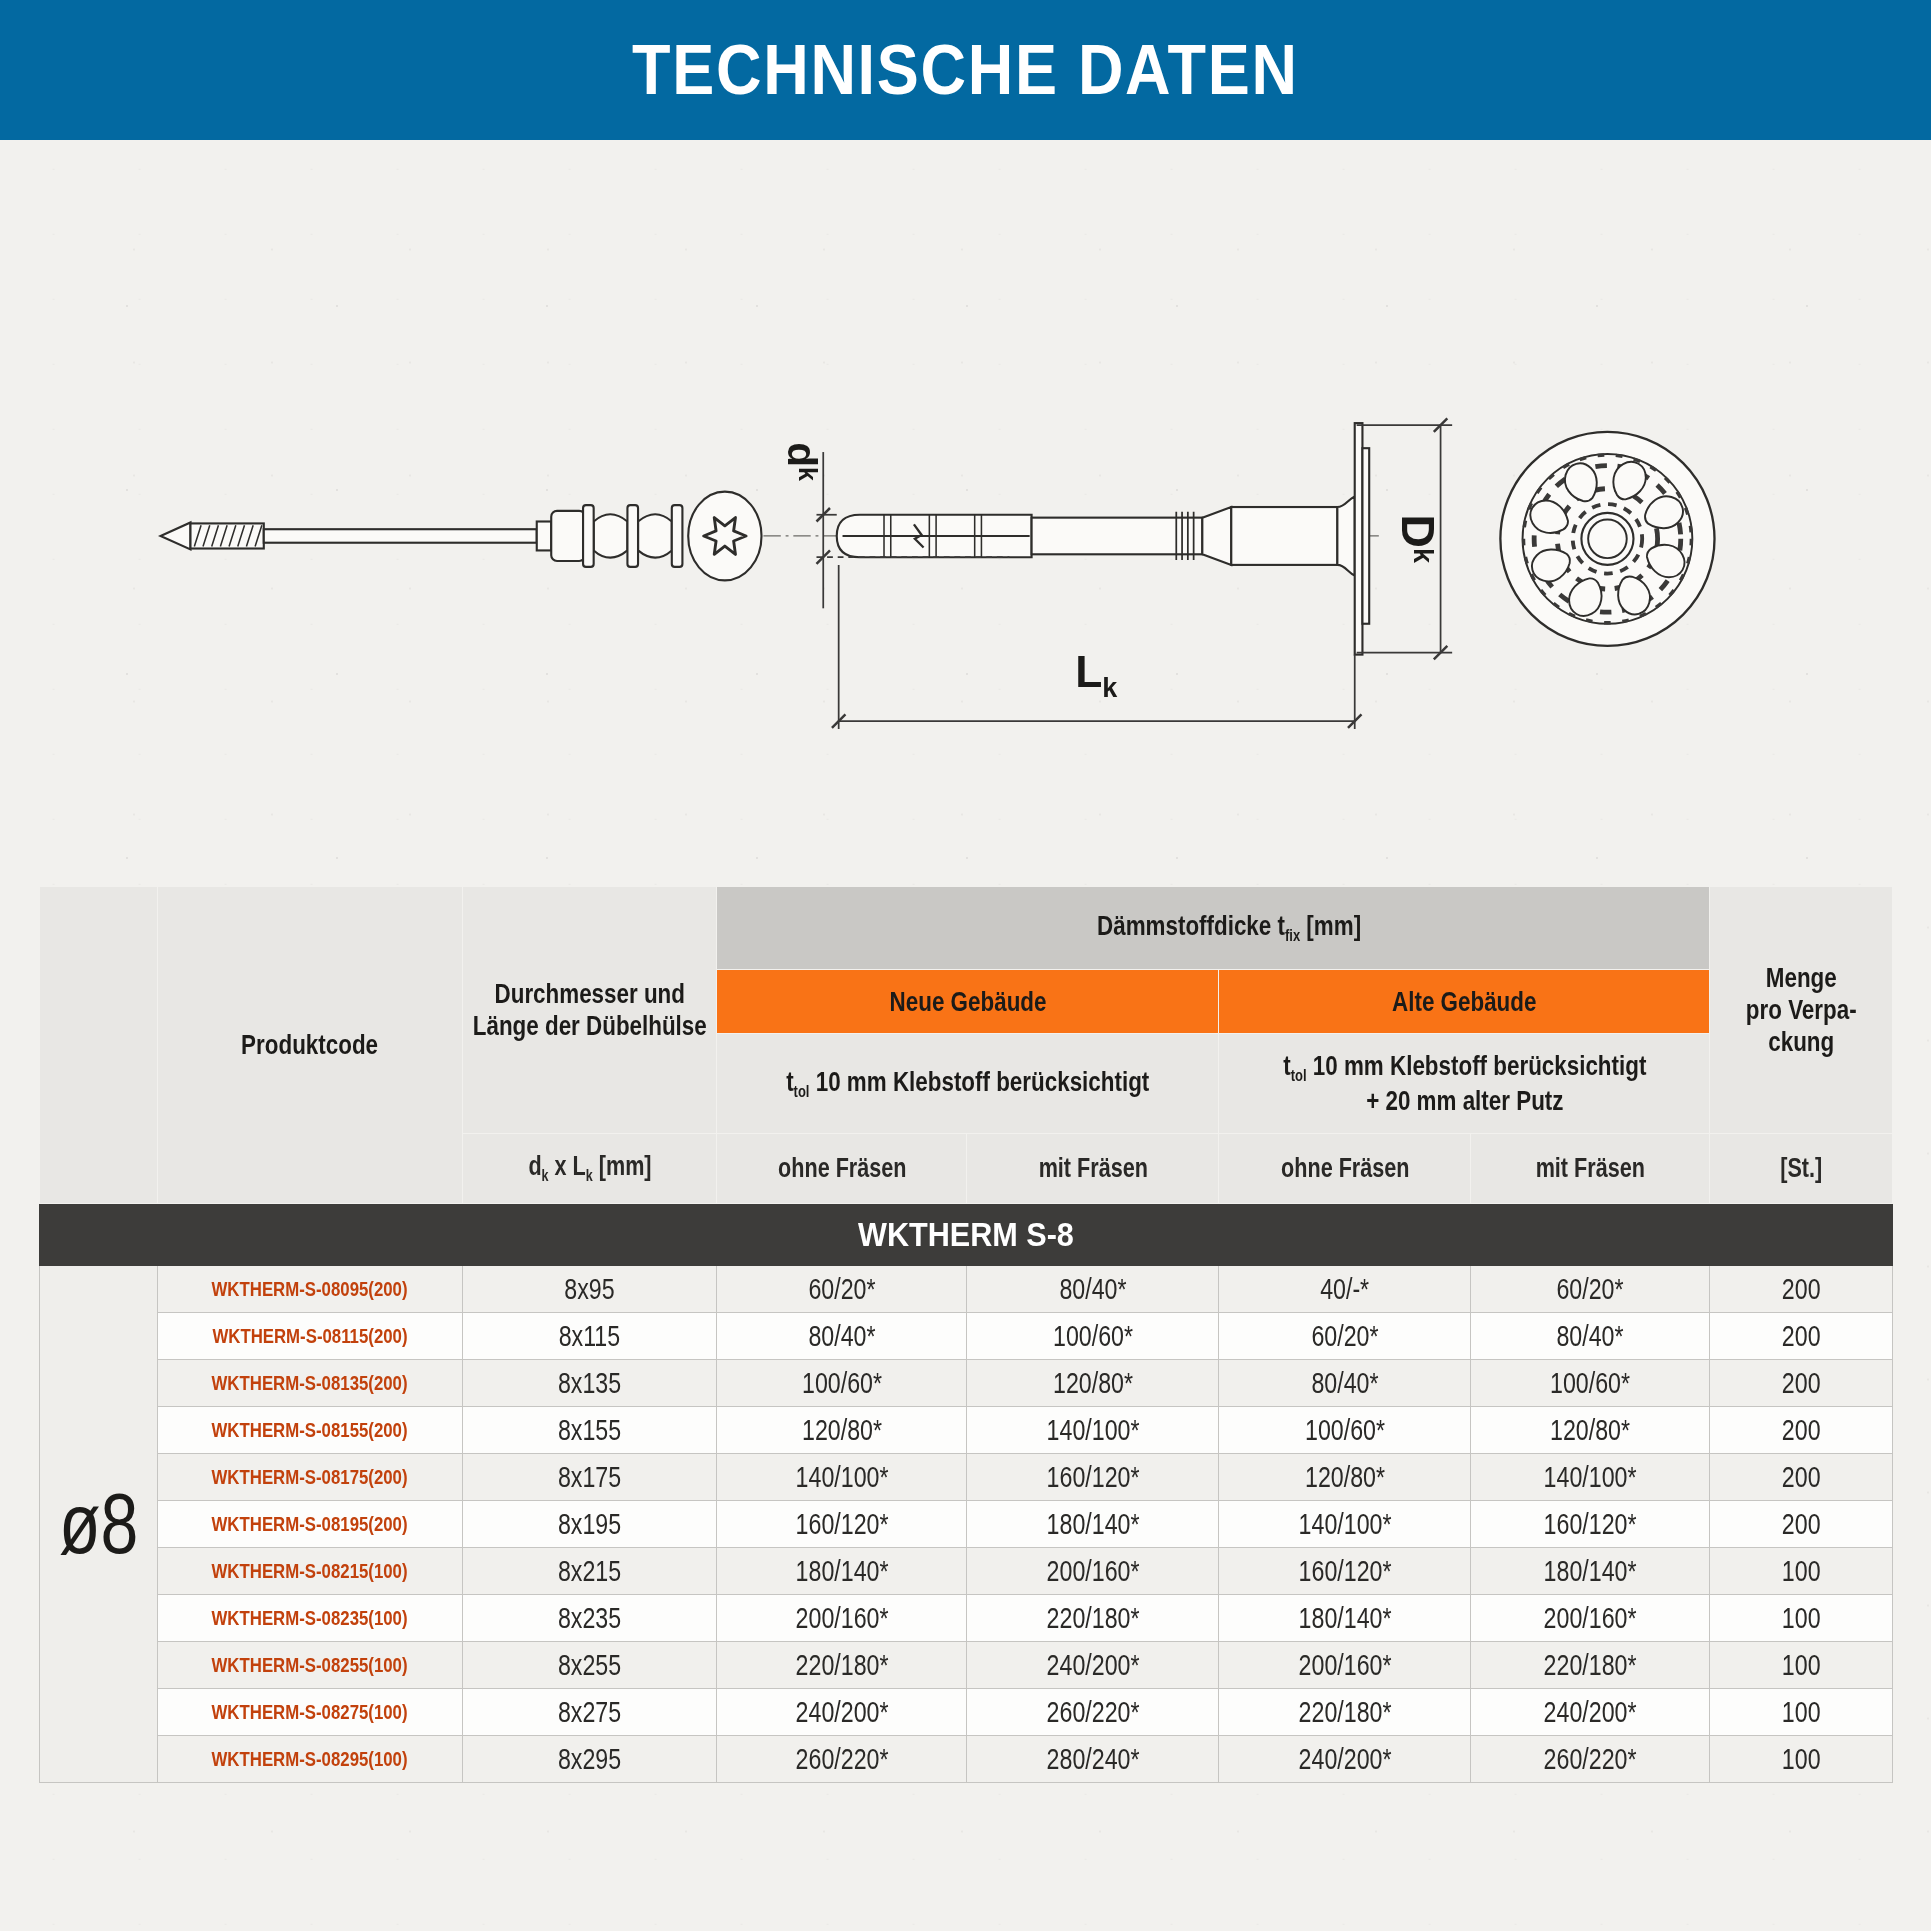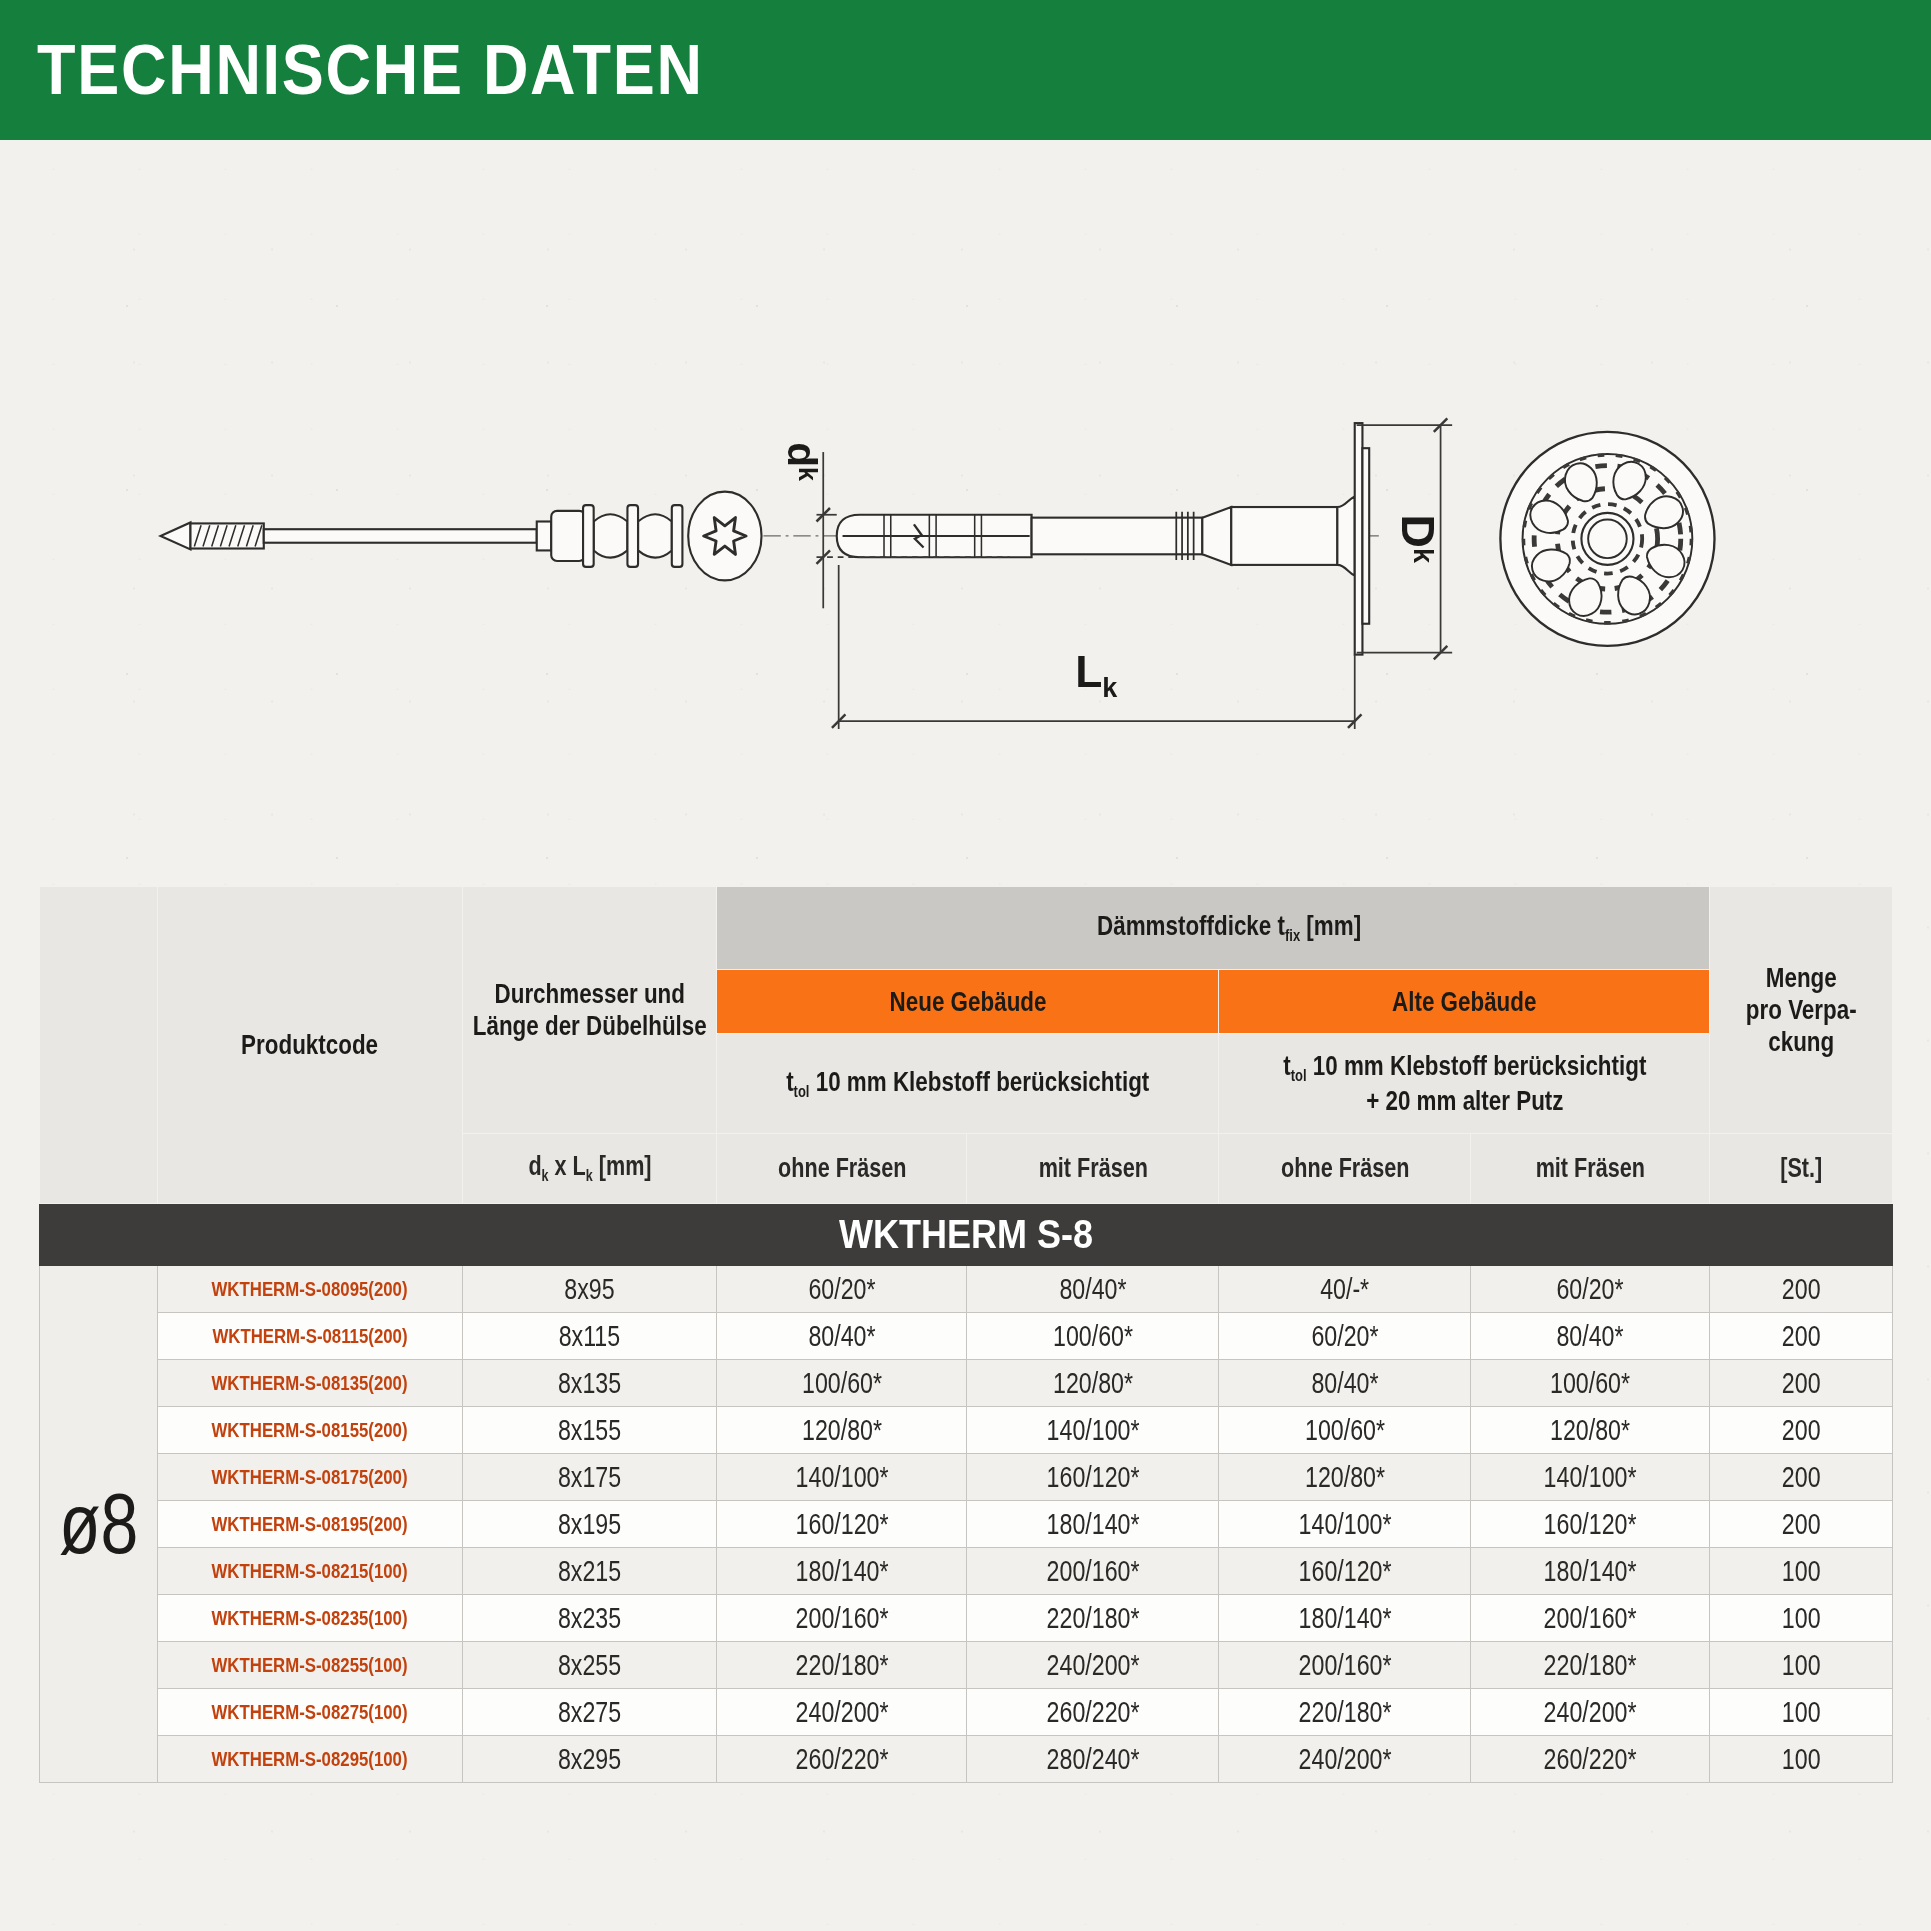--- a/index.html
+++ b/index.html
@@ -15,38 +15,38 @@
     position:absolute; inset:0; pointer-events:none;
     background-image:
       radial-gradient(rgba(70,64,58,.09) 1.4px, transparent 1.6px),
       radial-gradient(rgba(70,64,58,.06) 1.2px, transparent 1.4px),
       radial-gradient(rgba(70,64,58,.05) 1px, transparent 1.2px);
     background-size: 210px 184px, 138px 113px, 86px 65px;
     background-position: 22px 30px, 65px 80px, 10.6px 6.8px;
   }
   .banner {
     position:absolute; top:0; left:0; width:1931px; height:140px;
-    background:#15803d;
-    display:flex; align-items:center; justify-content:flex-start;
+    background:#0369a1;
+    display:flex; align-items:center; justify-content:center;
   }
   .banner h1 {
     color:#ffffff; font-size:70px; font-weight:bold; letter-spacing:1.9px;
     transform:scaleX(.9); white-space:nowrap;
   }
   .drawings { position:absolute; left:97px; top:290px; width:1738px; height:463px; }
 
   .tablewrap { position:absolute; left:39px; top:886px; width:1854px; }
   table { width:100%; border-collapse:collapse; table-layout:fixed; background:#fdfdfc; }
   th,td { border:1.9px solid #c6c5c2; text-align:center; vertical-align:middle; font-weight:normal; padding:0; }
   thead th { border-color:#f2f1ee; }
   tr.h1 th { height:83px; }
   tr.h2 th { height:64px; }
   tr.h3 th { height:100px; }
   tr.h4 th { height:70px; }
-  tr.band td { height:62px; background:#3d3c3a; color:#ffffff; border-color:#3d3c3a; font-size:40px; font-weight:bold; }
+  tr.band td { height:62px; background:#3d3c3a; color:#ffffff; border-color:#3d3c3a; font-size:34px; font-weight:bold; }
   tbody tr { height:47px; }
   tbody tr:nth-child(odd) td { background:#f1f0ed; }
   tbody tr:nth-child(even) td { background:#fdfdfc; }
 
   .bg-h { background:#e8e7e4; }
   .bg-daemm { background:#c9c8c5;padding-left:32px; }
   .bg-nab { background:#f97316; }
   .dia-cell { background:#efeeeb !important; font-size:85px; font-weight:normal; }
 
   .h-label { font-size:28px; font-weight:bold; }

